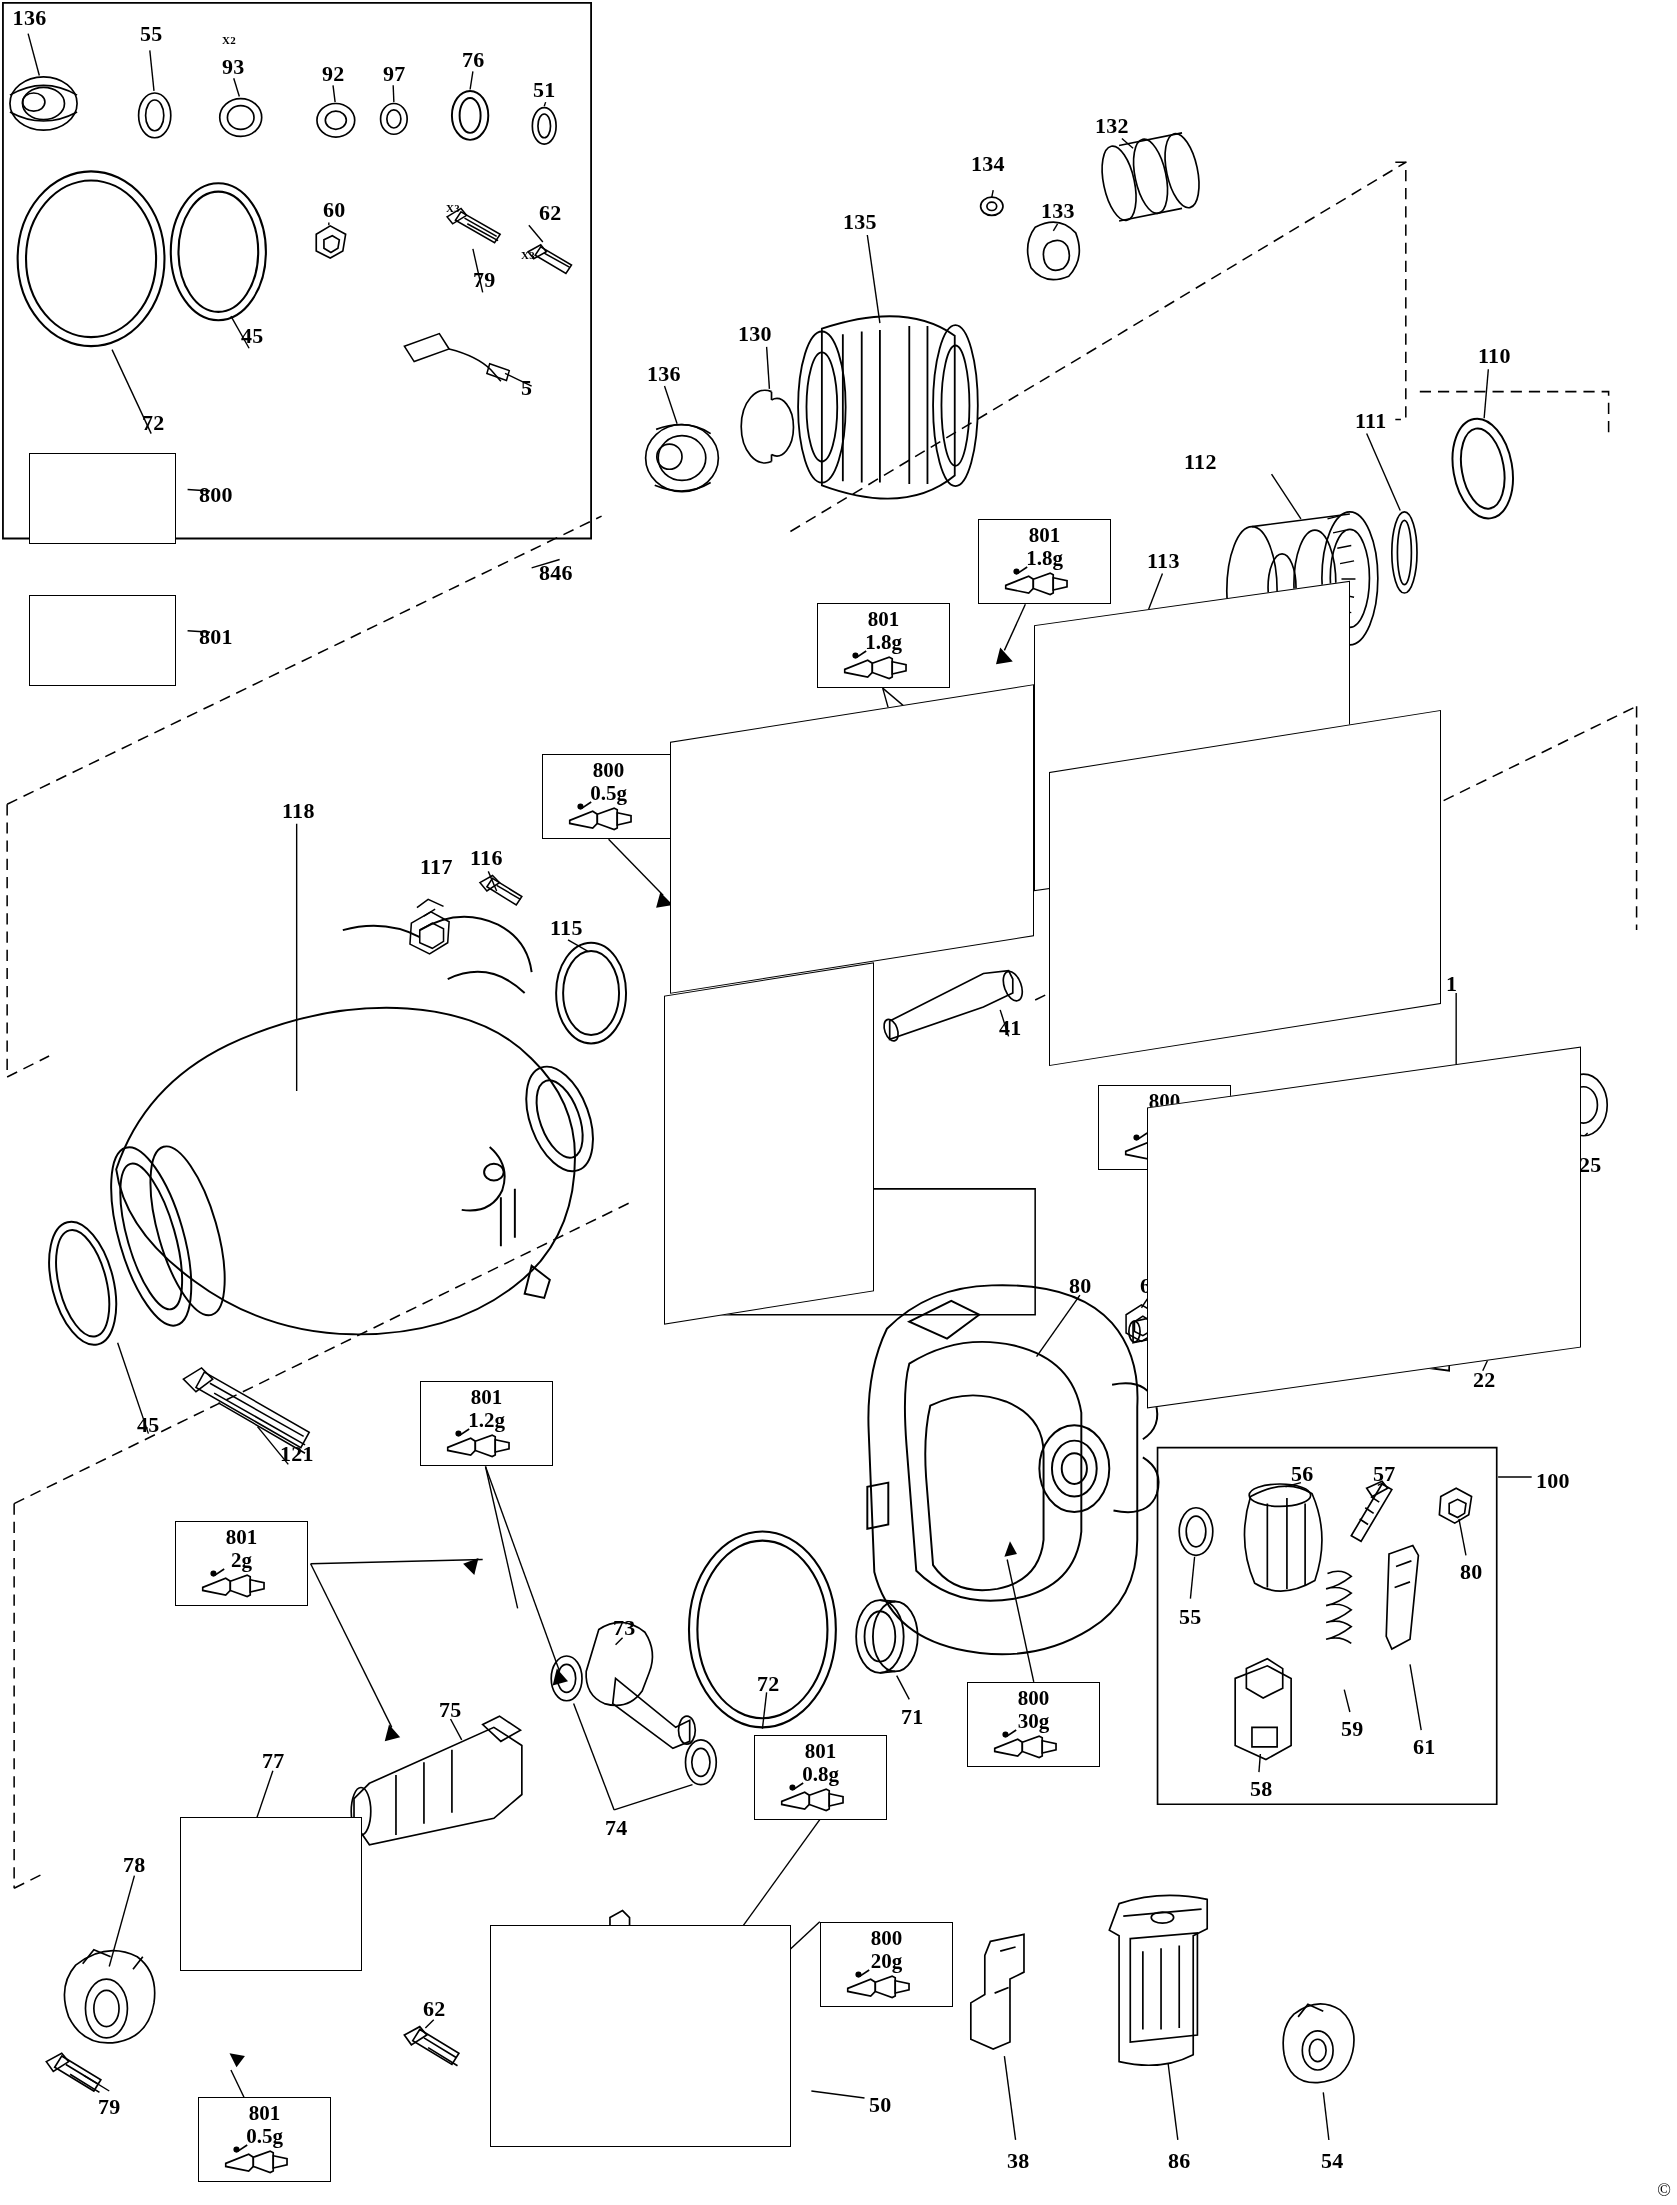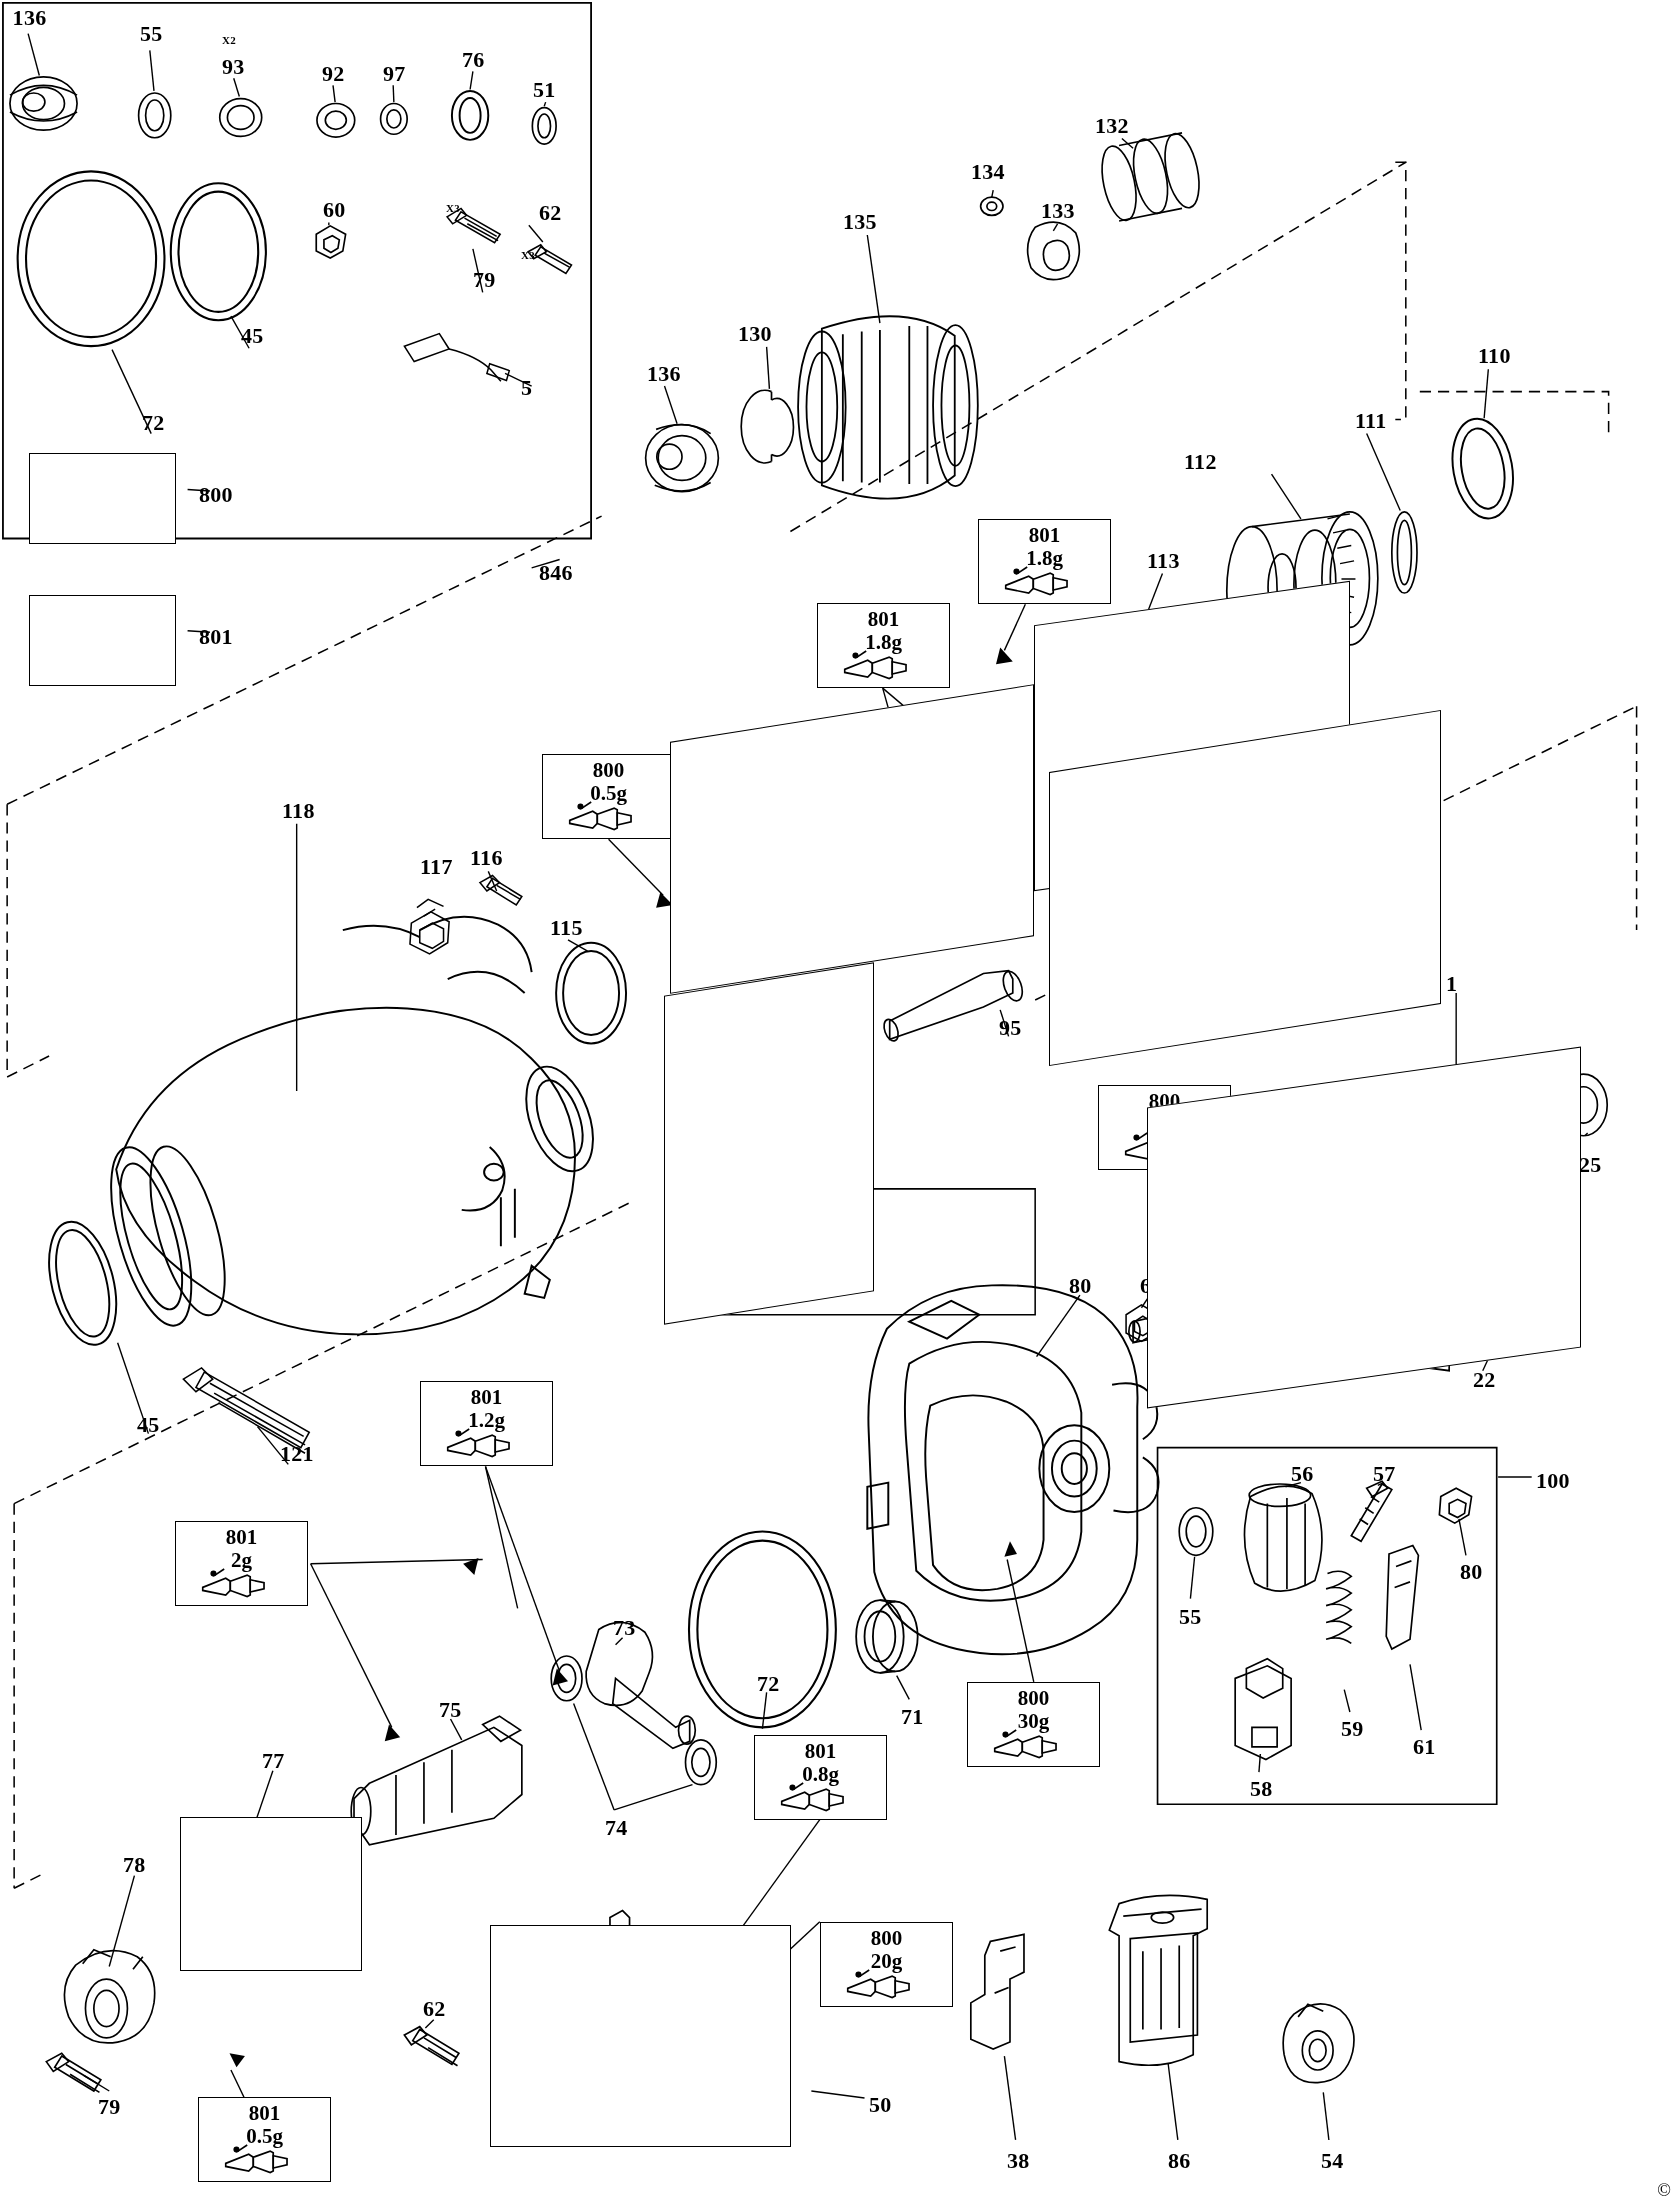--- a/index.html
+++ b/index.html
@@ -628,21 +628,21 @@
   </svg>
 
   <div class="callout" style="left:12.6px;top:5.6px">136</div>
   <div class="callout" style="left:140px;top:22.4px">55</div>
   <div class="callout small" style="left:222px;top:35px">X2</div>
   <div class="callout" style="left:222px;top:55px">93</div>
   <div class="callout" style="left:322px;top:62px">92</div>
   <div class="callout" style="left:383px;top:62px">97</div>
   <div class="callout" style="left:462px;top:48px">76</div>
   <div class="callout" style="left:533px;top:78px">51</div>
-  <div class="callout" style="left:971px;top:160px">134</div>
+  <div class="callout" style="left:971px;top:152px">134</div>
   <div class="callout" style="left:1095px;top:114px">132</div>
   <div class="callout" style="left:1041px;top:199px">133</div>
   <div class="callout" style="left:843px;top:210px">135</div>
   <div class="callout" style="left:323px;top:198px">60</div>
   <div class="callout small" style="left:446px;top:203px">X3</div>
   <div class="callout" style="left:539px;top:201px">62</div>
   <div class="callout" style="left:473px;top:268px">79</div>
   <div class="callout small" style="left:521px;top:250px">X3</div>
   <div class="callout" style="left:241px;top:324px">45</div>
   <div class="callout" style="left:142px;top:411px">72</div>
@@ -660,21 +660,21 @@
   <div class="callout" style="left:282px;top:799px">118</div>
   <div class="callout" style="left:470px;top:846px">116</div>
   <div class="callout" style="left:420px;top:855px">117</div>
   <div class="callout" style="left:550px;top:916px">115</div>
   <div class="callout" style="left:1376px;top:862px">90</div>
   <div class="callout" style="left:1310px;top:902px">91</div>
   <div class="callout" style="left:1254px;top:911px">92</div>
   <div class="callout" style="left:1212px;top:927px">93</div>
   <div class="callout" style="left:1156px;top:979px">94</div>
   <div class="callout" style="left:1090px;top:999px">93</div>
-  <div class="callout" style="left:999px;top:1016px">95</div>
+  <div class="callout" style="left:999px;top:1016px">41</div>
   <div class="callout" style="left:1446px;top:972px">1</div>
   <div class="callout" style="left:1579px;top:1153px">25</div>
   <div class="callout" style="left:848px;top:1187px">96</div>
   <div class="callout" style="left:719px;top:1210px">97</div>
   <div class="callout" style="left:137px;top:1413px">45</div>
   <div class="callout" style="left:280px;top:1442px">121</div>
   <div class="callout" style="left:1069px;top:1274px">80</div>
   <div class="callout" style="left:1140px;top:1274px">60</div>
   <div class="callout" style="left:1473px;top:1368px">22</div>
   <div class="callout" style="left:1536px;top:1469px">100</div>

